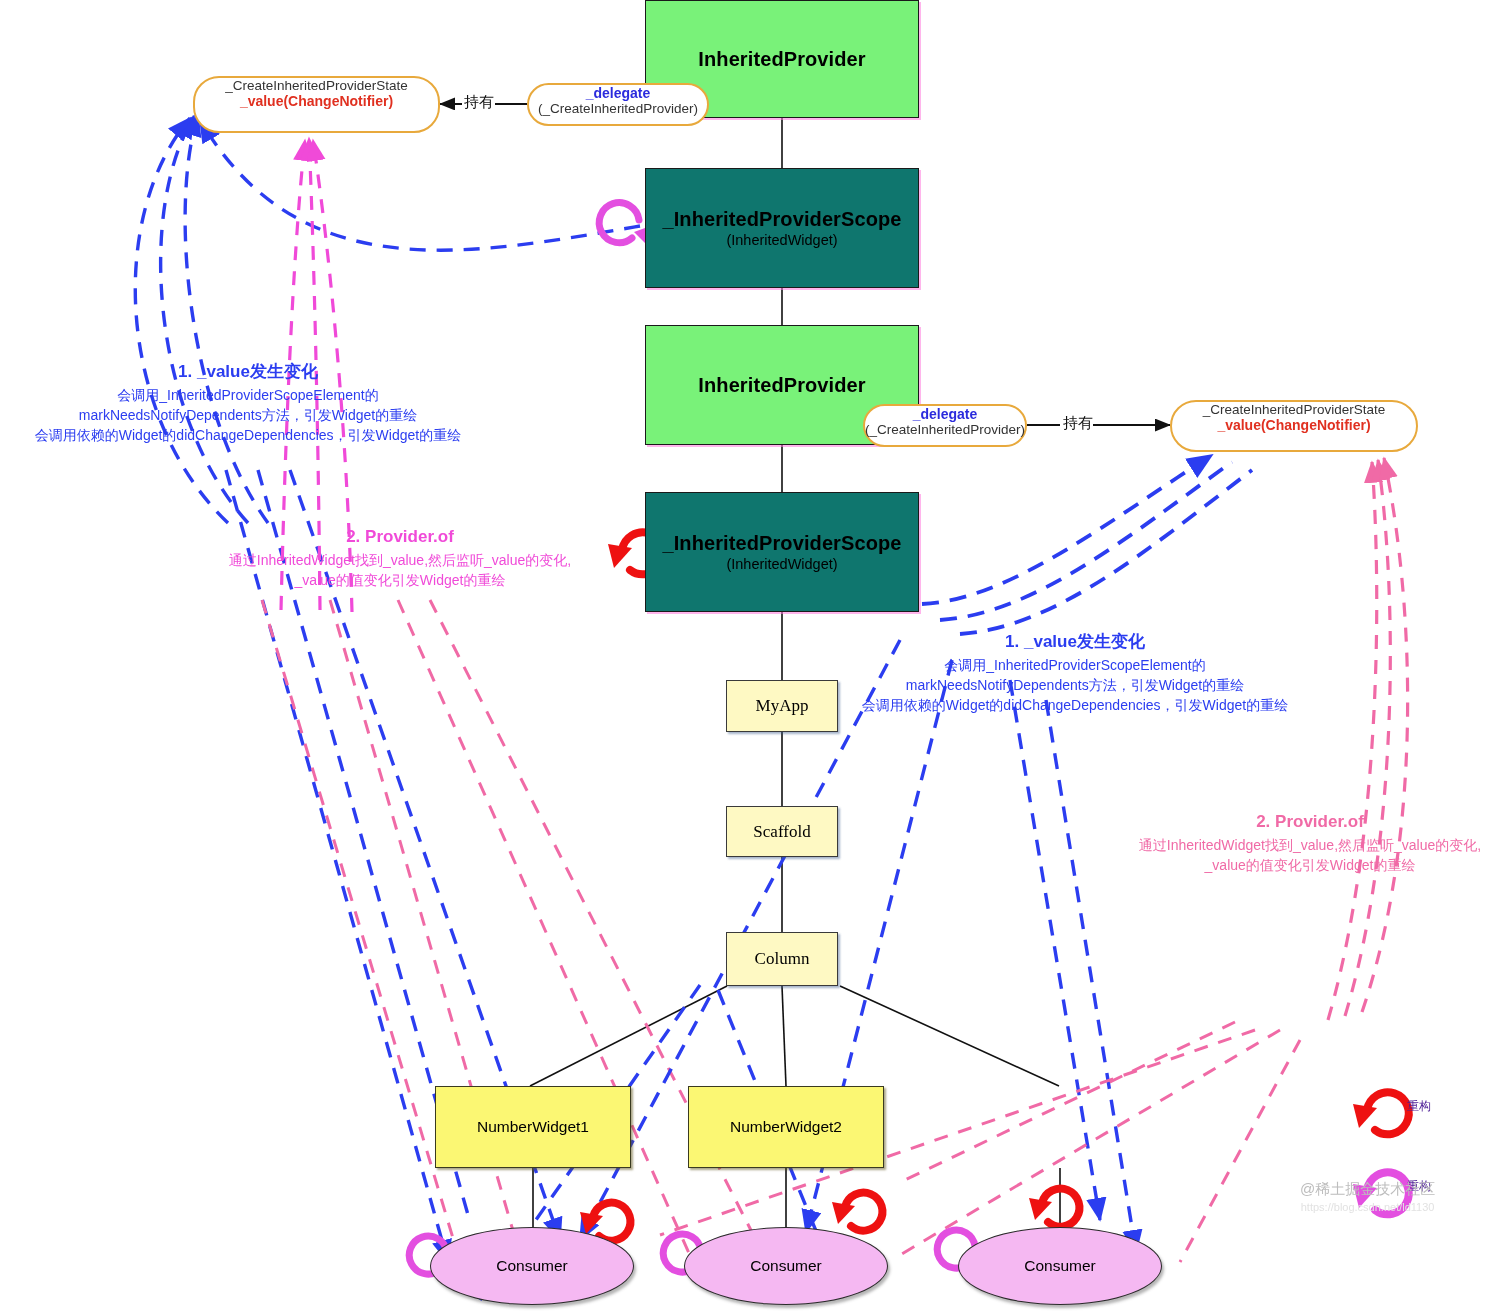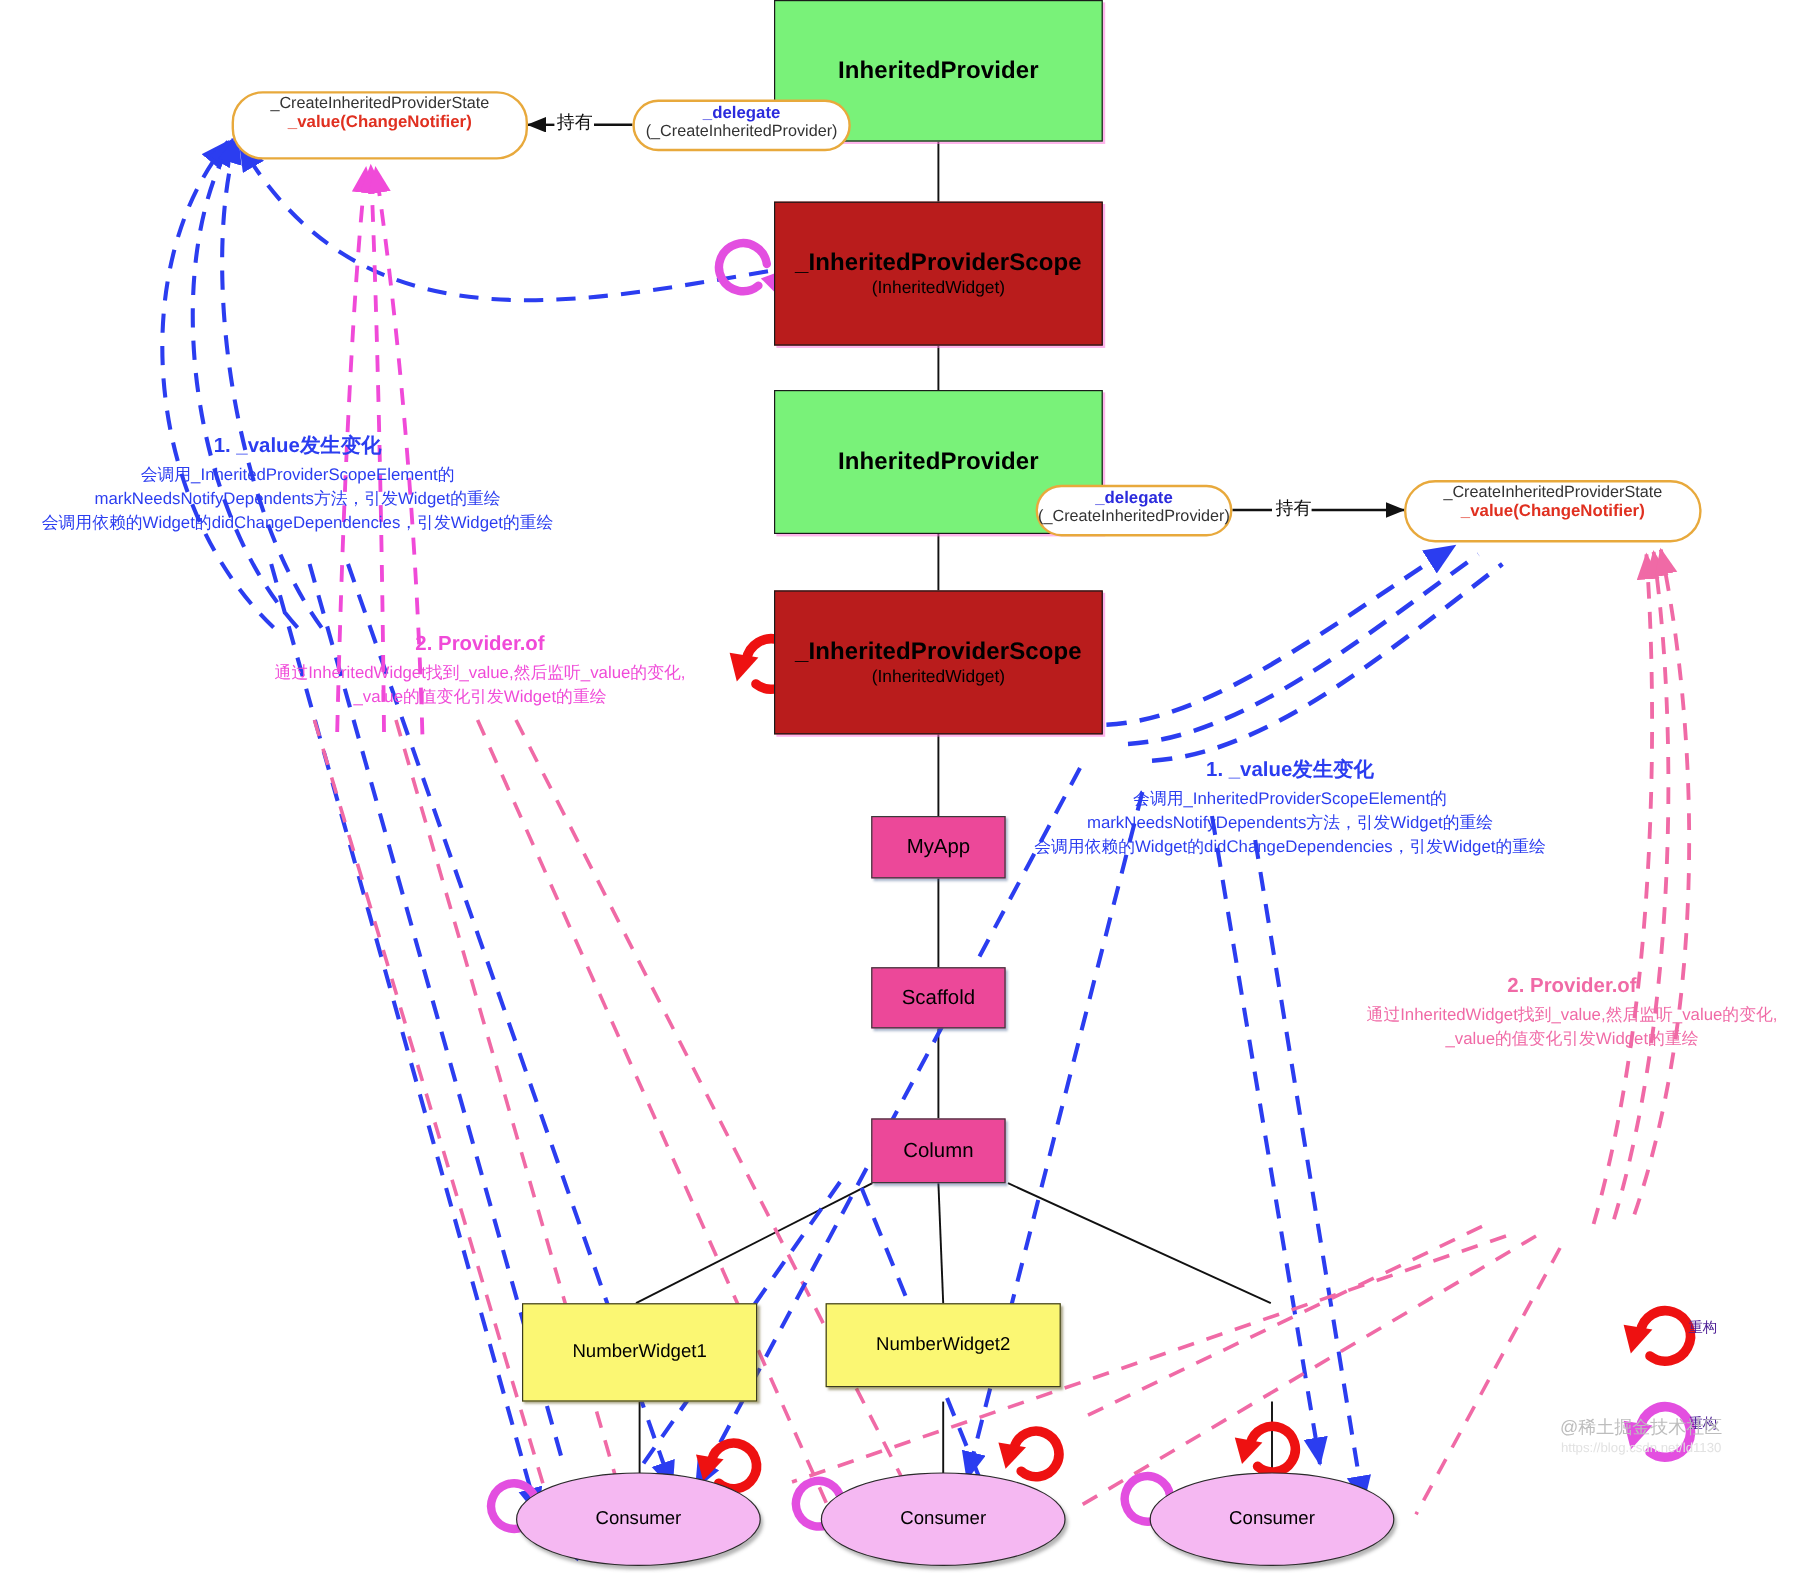--- a/index.html
+++ b/index.html
@@ -29,28 +29,29 @@
     justify-content: center;
     text-align: center;
     z-index: 5;
   }
   .nd-green {
     background: #79f279;
     border: 1.6px solid #1a1a1a;
     box-shadow: 2px 2px 0 rgba(255,120,220,0.55);
   }
   .nd-pink {
-    background: #b91c1c;
+    background: #0f766e;
     border: 1.6px solid #1a1a1a;
     box-shadow: 2px 2px 0 rgba(255,120,220,0.55);
   }
   .nd-white {
-    background: #ec4899;
+    background: #fef9c3;
     border: 1.4px solid #3a3a3a;
     box-shadow: 2px 2px 2px rgba(60,90,140,0.45);
+    font-family: Liberation Serif, serif;
   }
   .nd-yellow {
     background: #fbf773;
     border: 1.5px solid #3a3a20;
     box-shadow: 2px 2px 2px rgba(90,80,20,0.5);
   }
   .nd-ellipse {
     background: #f5b8f2;
     border: 1.6px solid #2a2a2a;
     border-radius: 50%;
@@ -305,21 +306,21 @@
     <div class="nd-plain">Scaffold</div>
   </div>
 
   <div class="node nd-white" style="left:726px; top:932px; width:112px; height:54px;">
     <div class="nd-plain">Column</div>
   </div>
 
   <div class="node nd-yellow" style="left:435px; top:1086px; width:196px; height:82px;">
     <div class="nd-small">NumberWidget1</div>
   </div>
-  <div class="node nd-yellow" style="left:688px; top:1086px; width:196px; height:70px;">
+  <div class="node nd-yellow" style="left:688px; top:1086px; width:196px; height:82px;">
     <div class="nd-small">NumberWidget2</div>
   </div>
 
   <div class="node nd-ellipse" style="left:430px; top:1227px; width:204px; height:78px;">
     <div class="nd-small">Consumer</div>
   </div>
   <div class="node nd-ellipse" style="left:684px; top:1227px; width:204px; height:78px;">
     <div class="nd-small">Consumer</div>
   </div>
   <div class="node nd-ellipse" style="left:958px; top:1227px; width:204px; height:78px;">

